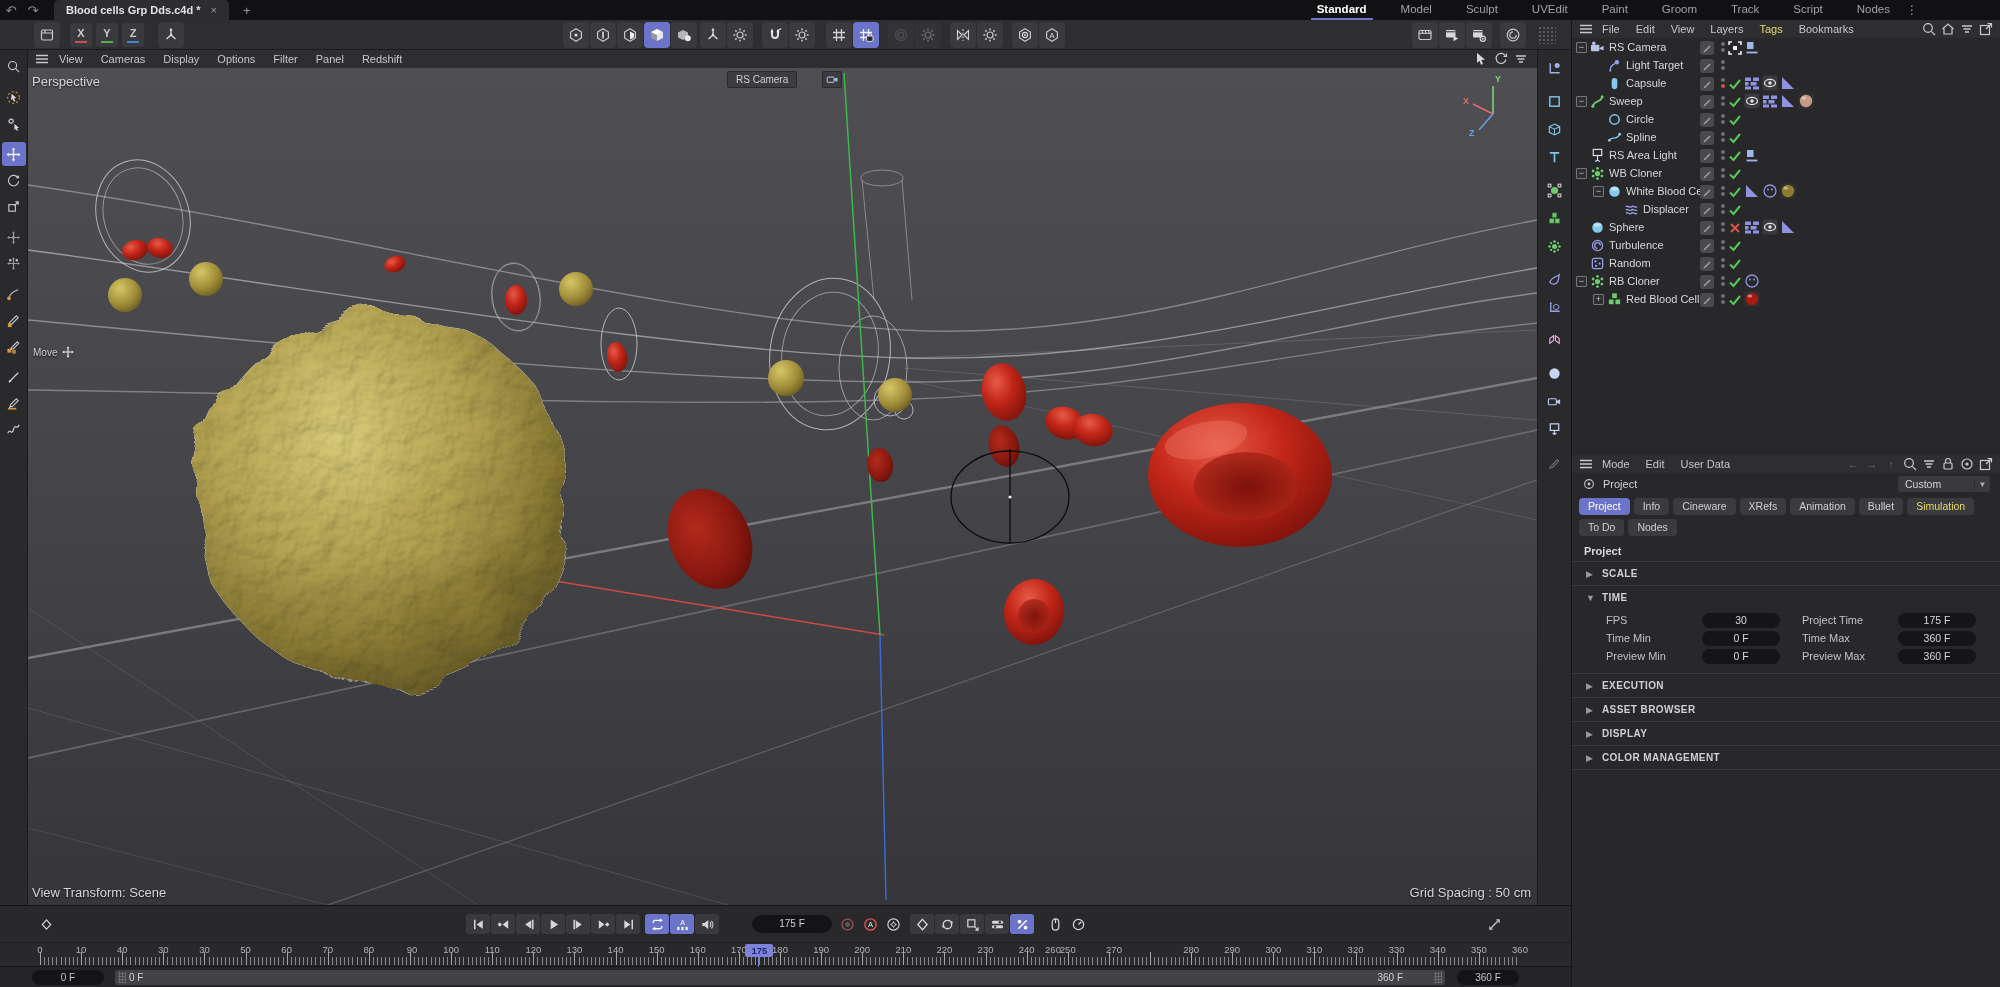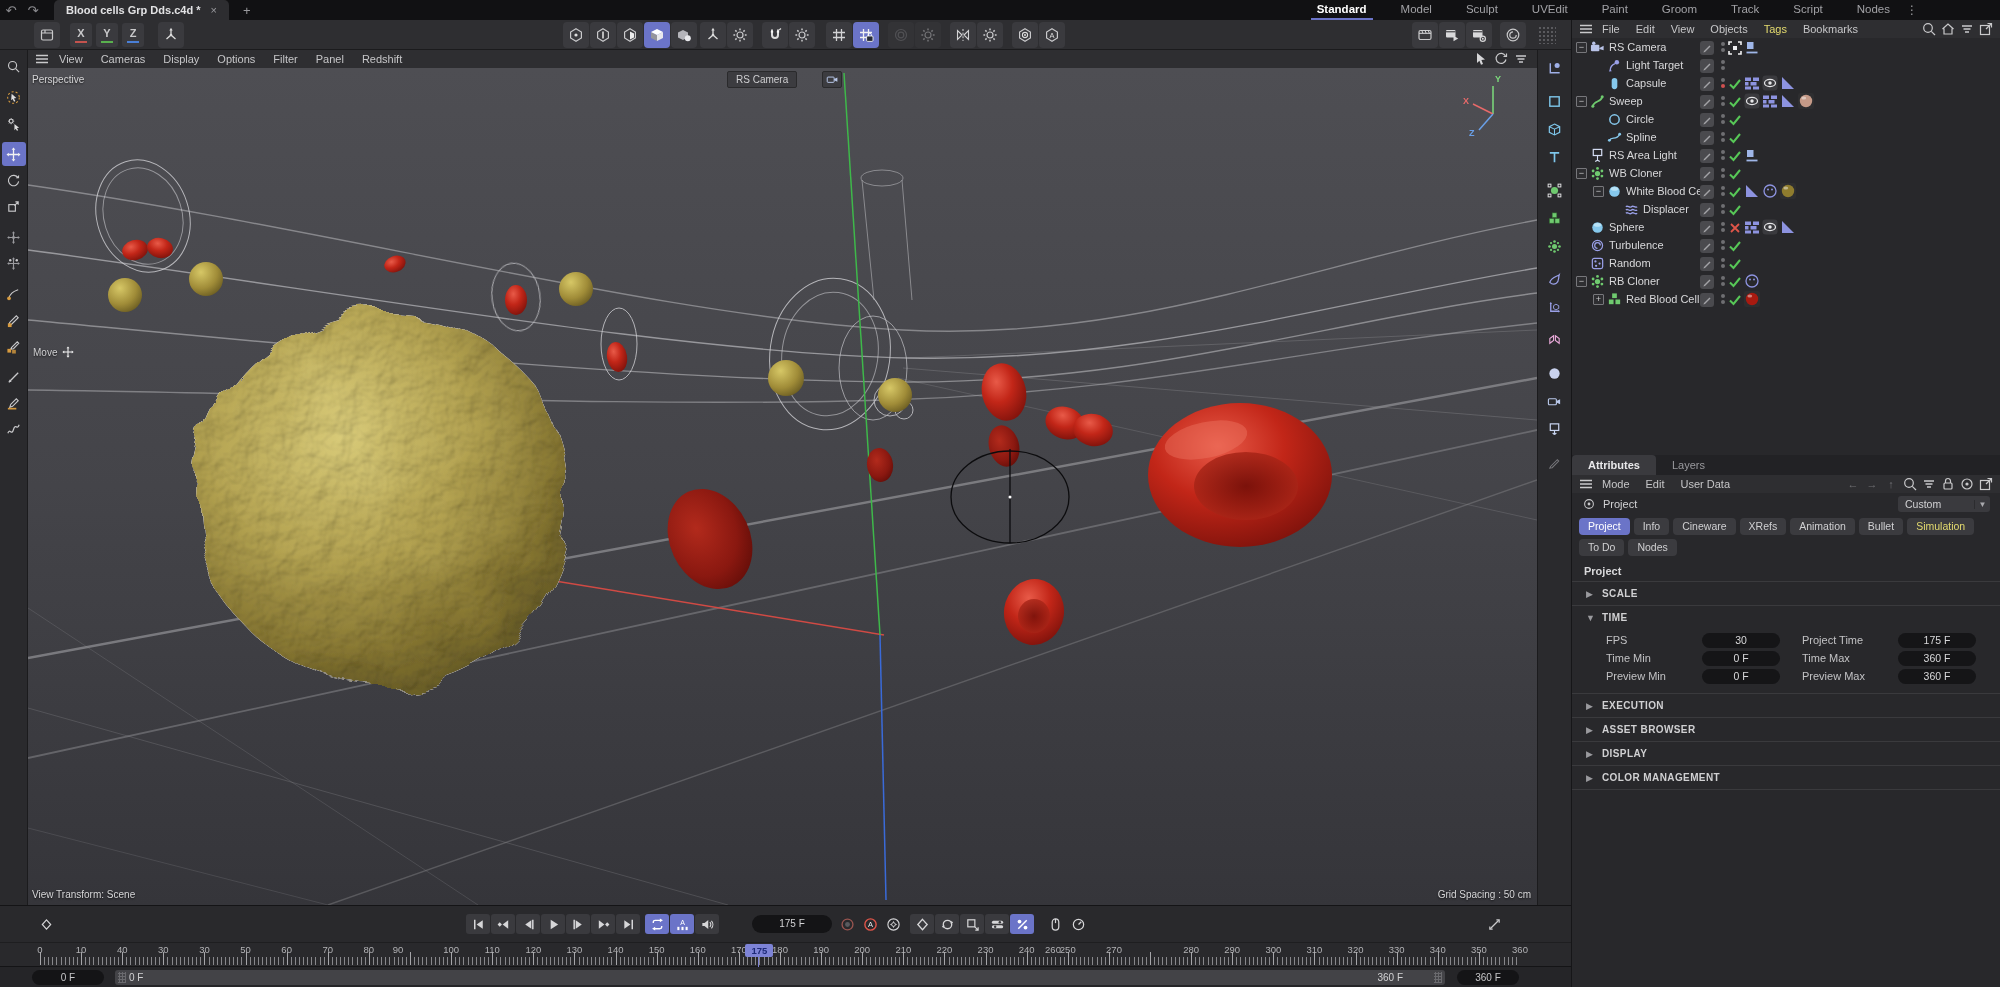--- a/index.html
+++ b/index.html
@@ -37,21 +37,21 @@
   .strip-sep{height:5px}
   #right-strip{width:34px;background:#2a2a2d;border-left:1px solid #1b1b1d;display:flex;flex-direction:column;align-items:center;padding-top:4px}
   .rs-btn{width:28px;height:26px;margin:1px 0;border-radius:3px;display:flex;align-items:center;justify-content:center}
 
   #vp-col{flex:1;display:flex;flex-direction:column;min-width:0}
   #vp-menu{height:18px;background:#2e2e31;display:flex;align-items:center;gap:0;padding-left:6px;flex:none}
   #vp-menu .mi{padding:0 9px;color:#c6c6c8;font-size:11px}
   #vp-menu-icons{margin-left:auto;display:flex;gap:4px;padding-right:8px}
   #viewport{flex:1;position:relative;overflow:hidden;background:#424246}
   #scene{position:absolute;inset:0;width:100%;height:100%}
-  .vp-label{position:absolute;font-size:10px;color:#d6d6d8;text-shadow:0 1px 2px rgba(0,0,0,.7)}
+  .vp-label{position:absolute;font-size:13px;color:#d6d6d8;text-shadow:0 1px 2px rgba(0,0,0,.7)}
   #cam-chip{position:absolute;left:699px;top:3px;height:17px;background:#3c3c40;border:1px solid #2a2a2c;color:#cfcfd1;font-size:10px;display:flex;align-items:center;padding:0 8px;border-radius:2px}
   #cam-chip-icon{position:absolute;left:794px;top:3px;width:20px;height:17px;background:#3c3c40;border:1px solid #2a2a2c;border-radius:2px;display:flex;align-items:center;justify-content:center}
   #move-tip{position:absolute;left:5px;top:278px;display:flex;align-items:center;gap:5px;font-size:10px;color:#cfcfd1;text-shadow:0 1px 2px rgba(0,0,0,.7)}
   #gizmo{position:absolute;right:26px;top:6px;width:48px;height:64px}
   #gizmo .gl{position:absolute;font-size:9px;font-weight:bold}
 
   
   #transport{position:relative;height:37px;background:#29292c;border-top:1px solid #141416;flex:none}
   .tp-group{position:absolute;top:8px;display:flex;gap:1px}
   .tp-btn{width:24px;height:20px;background:#3a3a3e;border-radius:3px;display:flex;align-items:center;justify-content:center}
@@ -1047,21 +1047,21 @@
       <div id="ruler-labels">
           <span class="rlabel" style="left: 40px;">0</span>
           <span class="rlabel" style="left: 81.1111px;">10</span>
           <span class="rlabel" style="left: 122.222px;">40</span>
           <span class="rlabel" style="left: 163.333px;">30</span>
           <span class="rlabel" style="left: 204.444px;">30</span>
           <span class="rlabel" style="left: 245.556px;">50</span>
           <span class="rlabel" style="left: 286.667px;">60</span>
           <span class="rlabel" style="left: 327.778px;">70</span>
           <span class="rlabel" style="left: 368.889px;">80</span>
-          <span class="rlabel" style="left: 398px;">90</span>
+          <span class="rlabel" style="left: 412px;">90</span>
           <span class="rlabel" style="left: 451.111px;">100</span>
           <span class="rlabel" style="left: 492.222px;">110</span>
           <span class="rlabel" style="left: 533.333px;">120</span>
           <span class="rlabel" style="left: 574.444px;">130</span>
           <span class="rlabel" style="left: 615.556px;">140</span>
           <span class="rlabel" style="left: 656.667px;">150</span>
           <span class="rlabel" style="left: 697.778px;">160</span>
           <span class="rlabel" style="left: 738.889px;">170</span>
           <span class="rlabel" style="left: 780px;">180</span>
           <span class="rlabel" style="left: 821.111px;">190</span>
@@ -1105,21 +1105,21 @@
             <span class="ico">
               <svg viewBox="0 0 16 16">
                 <path d="M2 4.5h12M2 8h12M2 11.5h12" stroke="#c9c9cb" stroke-width="1.5"></path>
               </svg>
             </span>
           </span>
         <span id="om-menu" style="display:flex">
             <span class="mi">File</span>
             <span class="mi">Edit</span>
             <span class="mi">View</span>
-            <span class="mi">Objects</span>
+            <span class="mi">Layers</span>
             <span class="mi hl">Tags</span>
             <span class="mi">Bookmarks</span>
           </span>
         <span class="right">
           <span class="pm-ico">
               <span class="ico">
                 <svg viewBox="0 0 16 16">
                   <circle cx="7" cy="7" r="4.3" class="s"></circle>
                   <path d="M10.3 10.3 14 14" class="s"></path>
                 </svg>
@@ -1682,24 +1682,20 @@
                   <circle cx="8" cy="8" r="6.2" fill="#a81a10"></circle>
                   <ellipse cx="5.8" cy="5" rx="2.4" ry="1.5" fill="rgba(255,255,255,.45)"></ellipse>
                 </svg>
               </span>
             </span>
           </div>
         </div>
     </div>
 
     <div id="attributes-area">
-      <div class="panel-tabs">
-        <span class="ptab active">Attributes</span>
-        <span class="ptab">Layers</span>
-      </div>
       <div class="panel-menu">
         <span class="pm-ico">
             <span class="ico">
               <svg viewBox="0 0 16 16">
                 <path d="M2 4.5h12M2 8h12M2 11.5h12" stroke="#c9c9cb" stroke-width="1.5"></path>
               </svg>
             </span>
           </span>
         <span id="am-menu" style="display:flex">
             <span class="mi">Mode</span>

